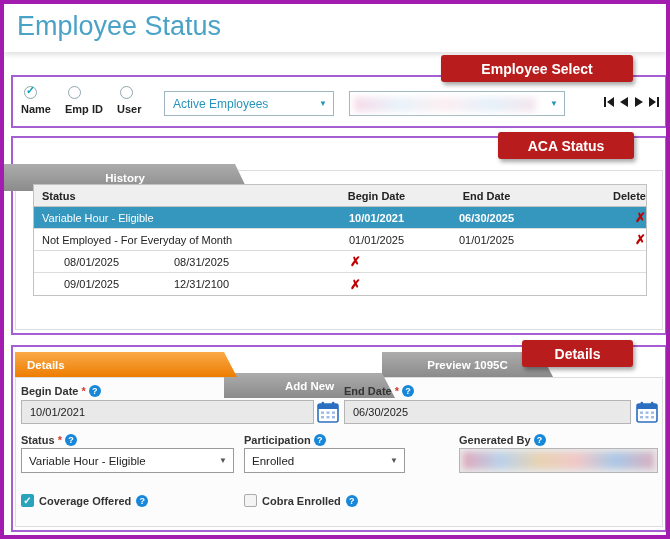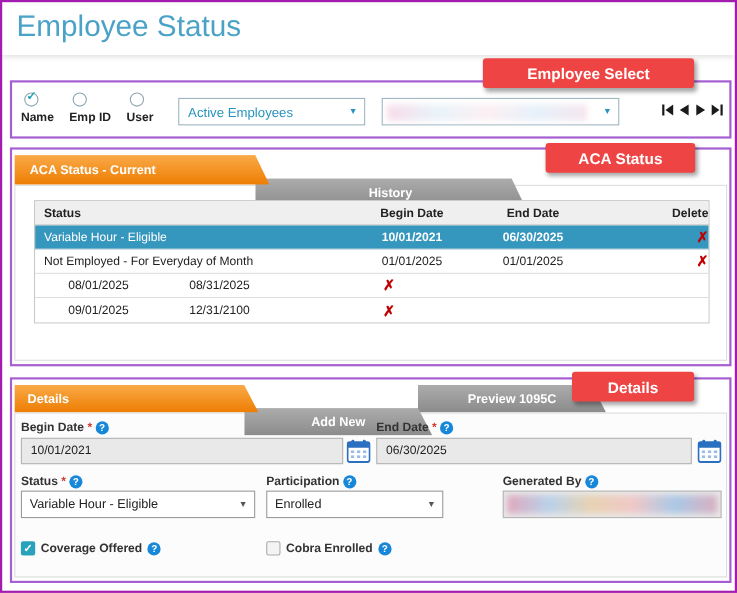--- a/index.html
+++ b/index.html
@@ -1,21 +1,21 @@
 <!DOCTYPE html>
 <html><head>
 <meta charset="utf-8">
 <style>
   * { box-sizing: border-box; margin: 0; padding: 0; }
   body { margin: 0; font-family: "Liberation Sans", sans-serif; background: #fff; }
-  .frame { position: relative; width: 670px; height: 539px; background: #fff; border: 2px solid #a21caf; overflow: hidden; }
+  .frame { position: relative; width: 670px; height: 539px; background: #fff; border: 4px solid #a21caf; overflow: hidden; }
   .hdr-shadow { position: absolute; left: 0; top: -8px; width: 100%; height: 56px; box-shadow: 0 3px 5px rgba(0,0,0,.12); z-index: 1; }
   .page-title { position: absolute; left: 13px; top: 7px; font-size: 27px; color: #4BA2C7; z-index: 2; }
 
-  .callout { position: absolute; z-index: 9; background: #ef4444; color: #fff; font-weight: bold; font-size: 14px;
+  .callout { position: absolute; z-index: 9; background: #b91c1c; color: #fff; font-weight: bold; font-size: 14px;
              display: flex; align-items: center; justify-content: center; border-radius: 3px; box-shadow: 2px 3px 4px rgba(0,0,0,.35); }
   .co-emp { left: 437px; top: 51px; width: 192px; height: 27px; }
   .co-aca { left: 494px; top: 128px; width: 136px; height: 27px; }
   .co-det { left: 518px; top: 336px; width: 111px; height: 27px; }
 
   .pbox { position: absolute; left: 7px; width: 656px; border: 2px solid #A55FD2; background: #fff; z-index: 3; }
   .box-emp { top: 71px; height: 53px; }
   .box-aca { top: 132px; height: 199px; }
   .box-det { top: 341px; height: 187px; }
 
@@ -142,21 +142,20 @@
             <path d="M1 1 L1 11 L8 6 Z"></path>
             <rect x="9" y="1" width="2" height="10"></rect>
           </svg>
       </button>
     </div>
   </section>
 
   <section class="pbox box-aca">
     <div class="panel-body aca-body"></div>
     <div class="tabs">
-      <div class="tab tab-orange aca-tab tab-pad" style="width:232px">ACA Status - Current</div>
       <div class="tab tab-gray aca-tab z2" style="width:246px">History</div>
     </div>
 
     <div class="atable">
       <div class="trow thead">
         <div class="c c-status">Status</div>
         <div class="c c-begin">Begin Date</div>
         <div class="c c-end">End Date</div>
         <div class="c c-del">Delete</div>
       </div>

